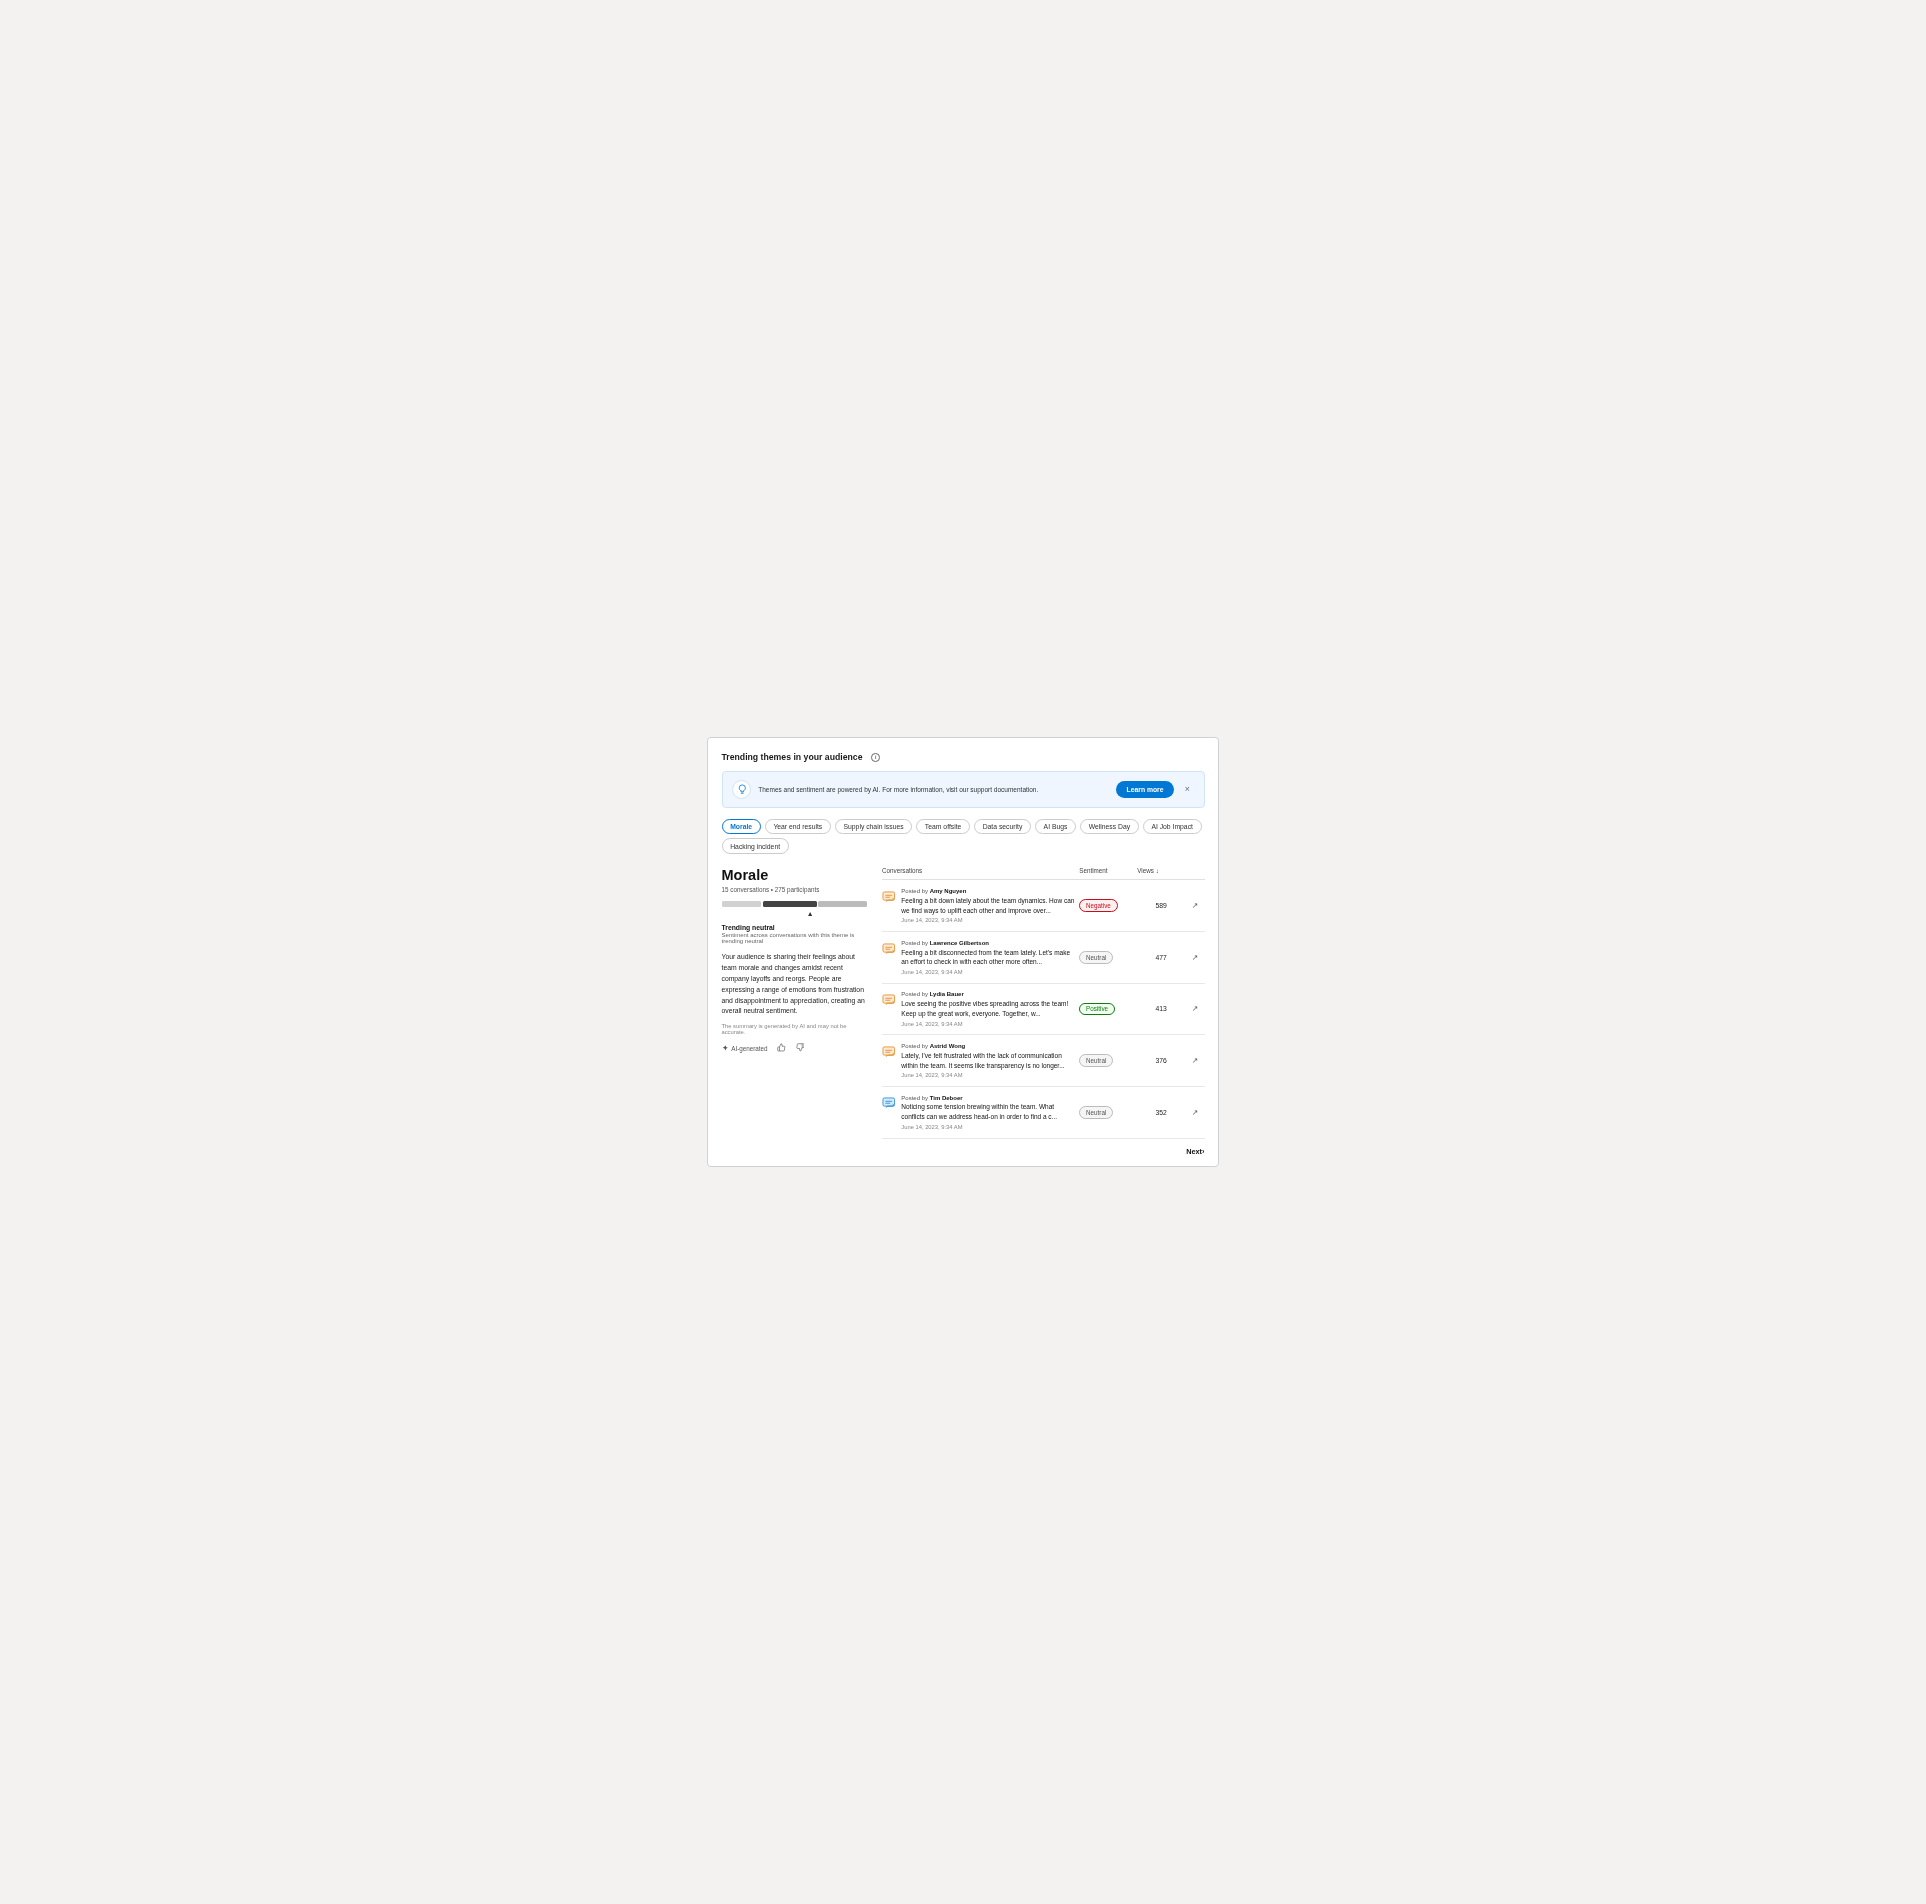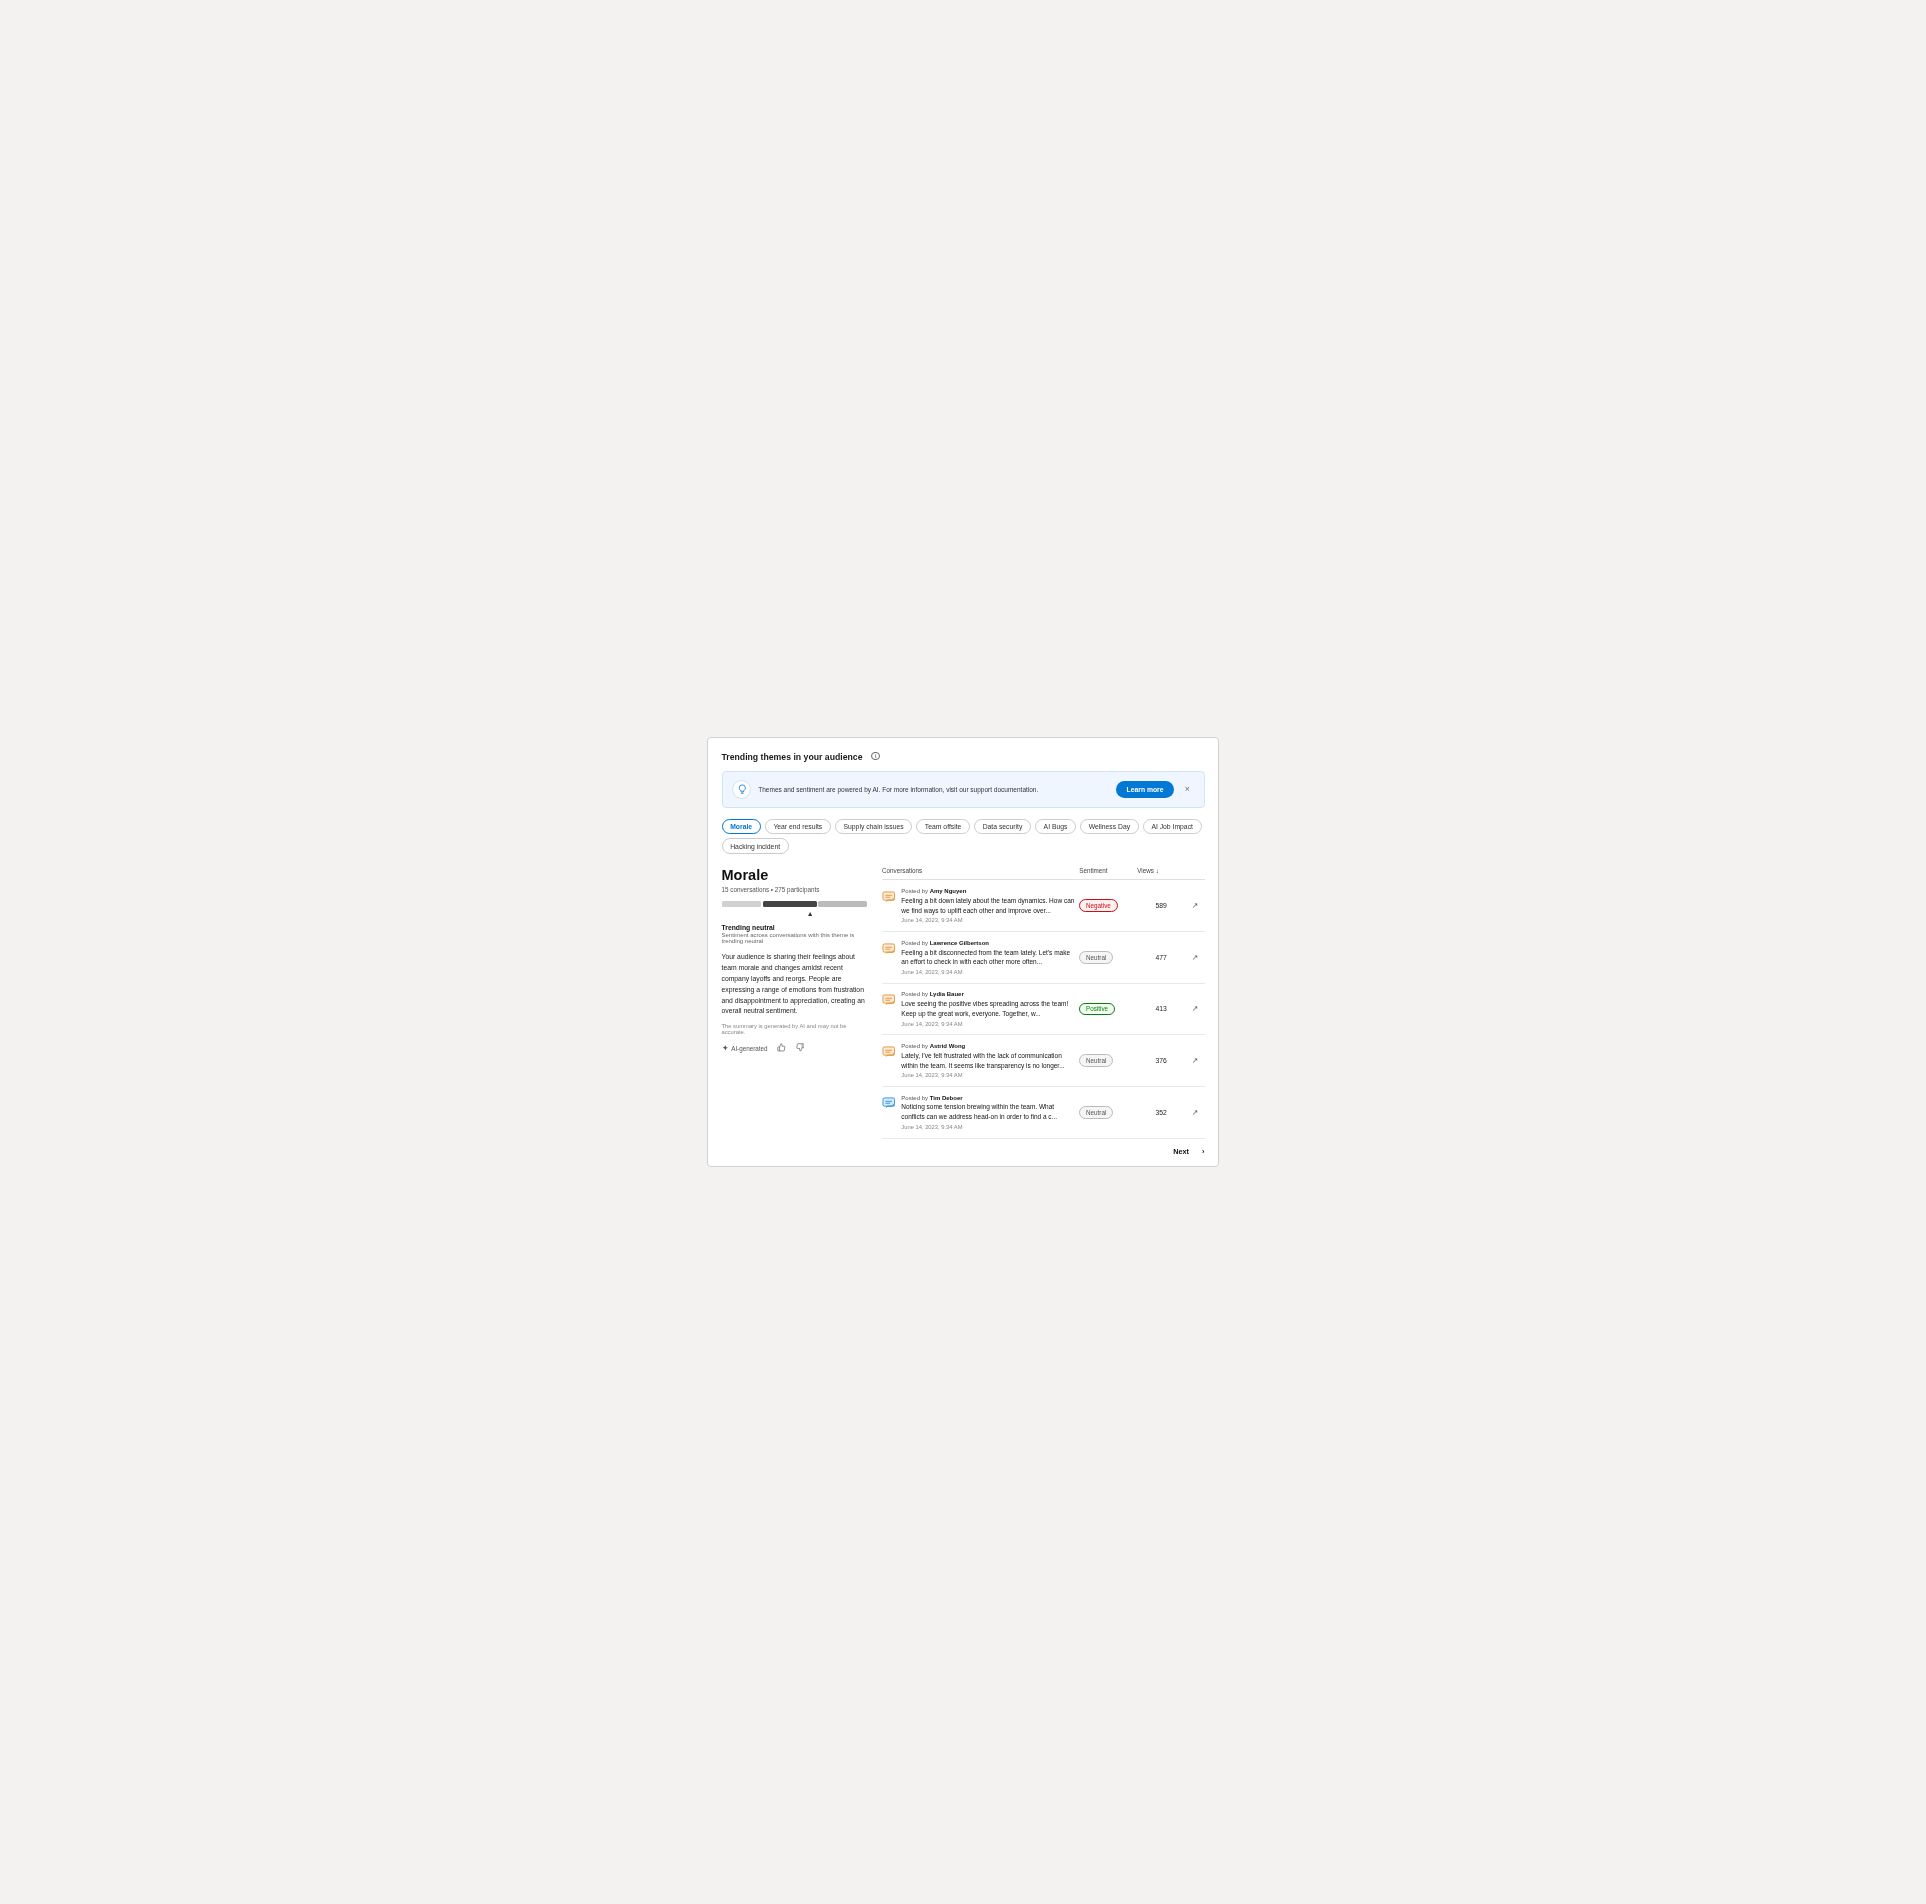--- a/index.html
+++ b/index.html
@@ -18,21 +18,21 @@
       border-radius: 3.9px;
       padding: 13.5px 13.5px 9.7px 13.5px;
       width: 100%;
       max-width: 512px;
     }
     .page-title {
       font-size: 8.7px;
       font-weight: 600;
       color: #1a1a1a;
       display: flex;
-      align-items: flex-start;
+      align-items: flex-end;
       gap: 9px;
       margin-bottom: 9.7px;
     }
     .info-icon {
       width: 8.7px;
       height: 8.7px;
       border: 0.7px solid #666;
       border-radius: 50%;
       display: inline-flex;
       align-items: center;
@@ -292,21 +292,21 @@
     }
     .next-btn {
       background: none;
       border: none;
       font-size: 7.3px;
       font-weight: 600;
       color: #111;
       cursor: pointer;
       display: flex;
       align-items: center;
-      gap: 13px;
+      gap: 0;
     }
   </style>
 </head>
 <body>
 
 <div class="container">
 
   <div class="page-title">
     <span>Trending themes in your audience</span>
     <span class="info-icon">i</span>

